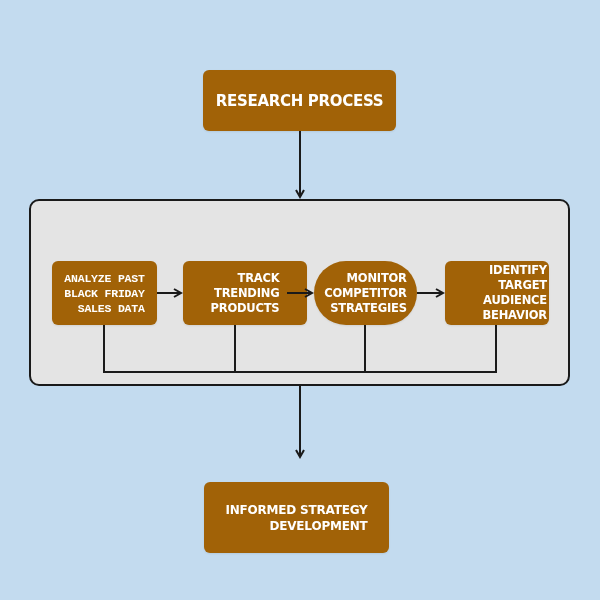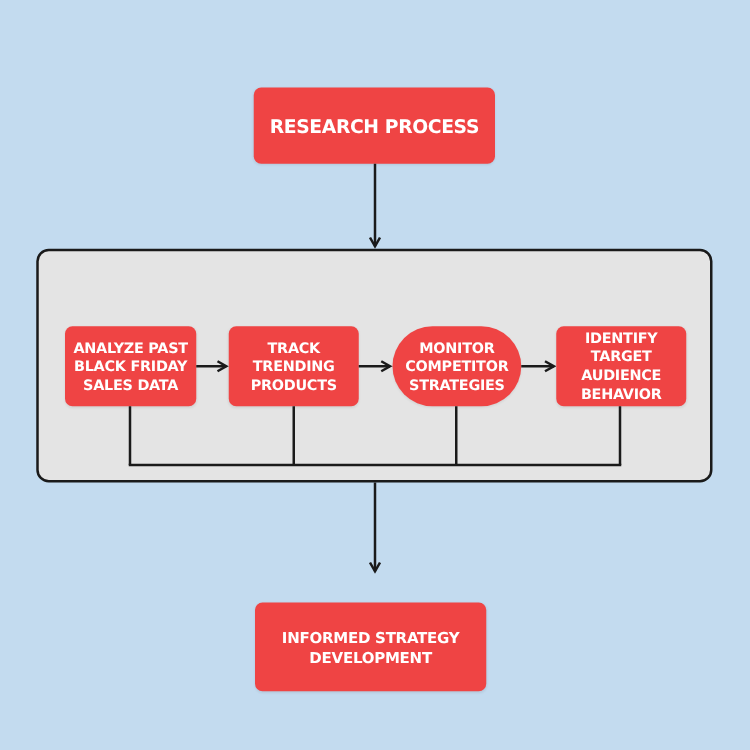--- a/index.html
+++ b/index.html
@@ -9,27 +9,27 @@
     body {
       width: 600px;
       height: 600px;
       background: #c3dbef;
       position: relative;
       overflow: hidden;
       font-family: "DejaVu Sans", "Liberation Sans", sans-serif;
     }
     .box {
       position: absolute;
-      background: #ef4444;
+      background: #a16207;
       color: #ffffff;
       border-radius: 6px;
       display: flex;
       align-items: center;
       justify-content: center;
-      text-align: center;
+      text-align: right;
       font-weight: bold;
       box-shadow: 0 1px 2px rgba(0,0,0,0.08);
       box-sizing: border-box;
     }
     .box span {
       display: block;
       white-space: pre-line;
     }
     .top-box {
       left: 203px; top: 70px; width: 193px; height: 61px;
@@ -52,22 +52,22 @@
       box-sizing: border-box;
     }
     .step-box {
       top: 261px; height: 64px;
       font-size: 11.5px;
       line-height: 15px;
       letter-spacing: -0.2px;
       padding: 0 2px;
       overflow: visible;
     }
-    .step-1 { left: 52px; width: 105px; }
-    .step-2 { left: 183px; width: 104px; }
+    .step-1 { left: 52px; width: 105px; font-family: Liberation Mono, monospace; }
+    .step-2 { left: 183px; width: 124px; }
     .step-3 { left: 314px; width: 103px; border-radius: 32px; }
     .step-4 { left: 445px; width: 104px; }
     svg.connectors {
       position: absolute;
       left: 0; top: 0;
       width: 600px; height: 600px;
       pointer-events: none;
     }
   </style>
 </head>

